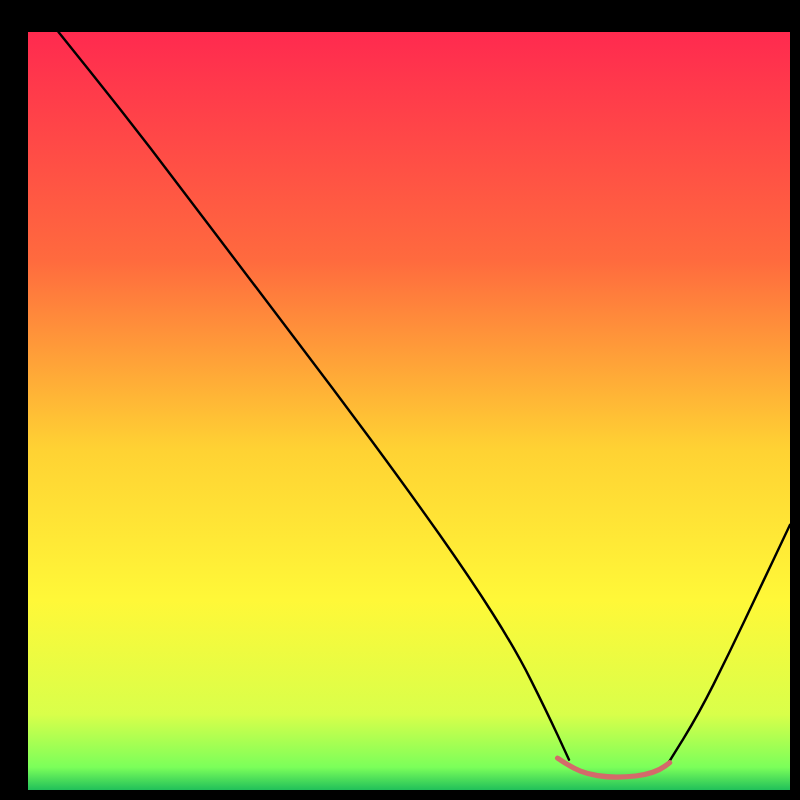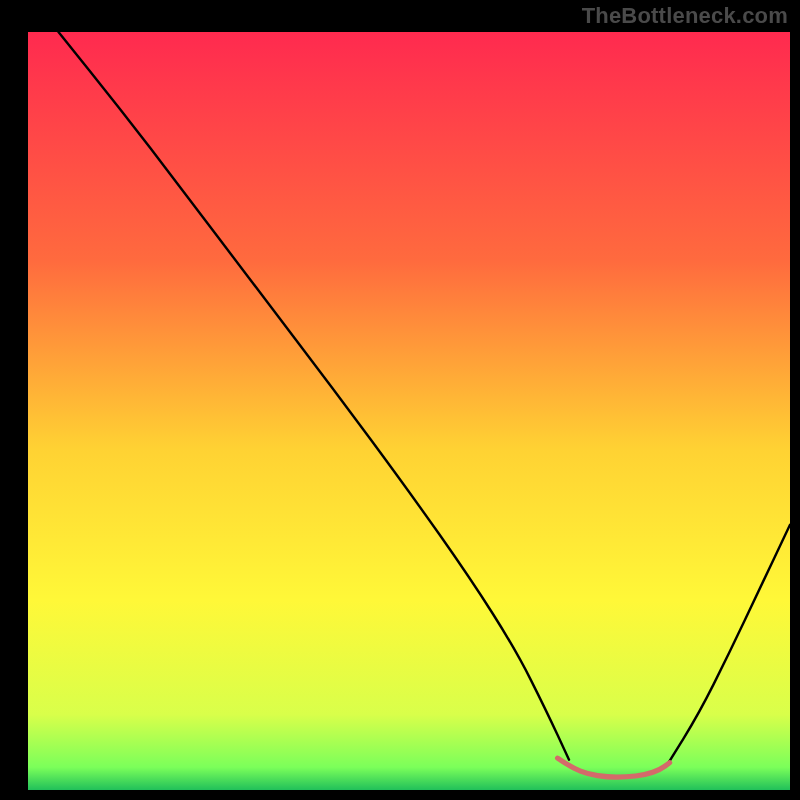--- a/index.html
+++ b/index.html
@@ -49,14 +49,13 @@
     </defs>
     <g id="plot-area">
         <rect x="0" y="0" width="800" height="800" fill="#000000"></rect>
         <rect x="28" y="32" width="762" height="758" fill="url(#bg-grad)"></rect>
         <path d="M 58.48 32.00 Q 58.48 32.00 88.96 69.90 Q 119.44 107.80 149.92 147.59 Q 180.40 187.39 218.50 237.80 Q 256.60 288.20 294.70 338.23 Q 332.80 388.26 370.90 439.80 Q 409.00 491.35 439.48 534.55 Q 469.96 577.76 492.82 613.76 Q 515.68 649.77 530.92 680.09 Q 546.16 710.41 557.59 735.04 T 569.02 759.68" fill="none" stroke="#000000" stroke-width="2.4" stroke-linecap="round" stroke-linejoin="round"></path>
         <path d="M 668.08 763.47 Q 668.08 763.47 683.32 738.84 Q 698.56 714.20 713.80 683.88 Q 729.04 653.56 744.28 621.35 Q 759.52 589.13 774.76 556.91 T 790.00 524.70" fill="none" stroke="#000000" stroke-width="2.4" stroke-linecap="round" stroke-linejoin="round"></path>
         <path d="M 557.59 758.16 Q 557.59 758.16 565.21 763.09 Q 572.83 768.02 580.45 771.05 Q 588.07 774.08 597.60 775.60 Q 607.12 777.11 616.64 777.11 Q 626.17 777.11 635.70 775.98 Q 645.22 774.84 652.84 772.19 Q 660.46 769.53 665.03 766.12 T 669.60 762.71" fill="none" stroke="#d46a6a" stroke-width="5.2" stroke-linecap="round" stroke-linejoin="round"></path>
       </g>
   </svg>
 
-  <div class="watermark">TheBottleneck.com</div>
 </div>
 
 </body></html>

